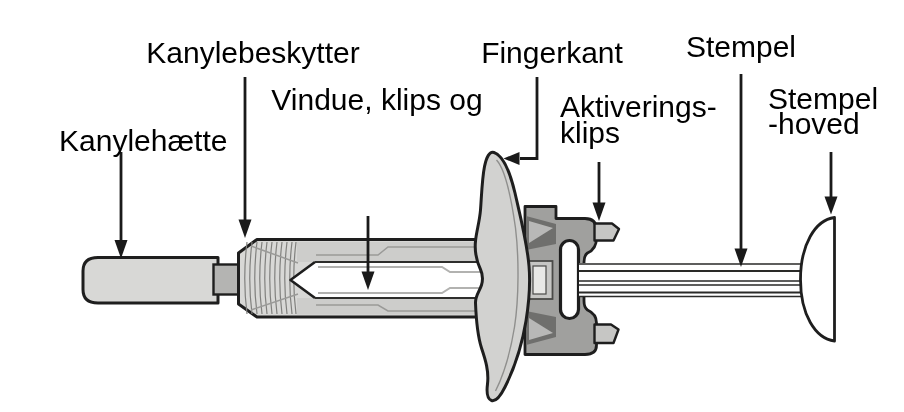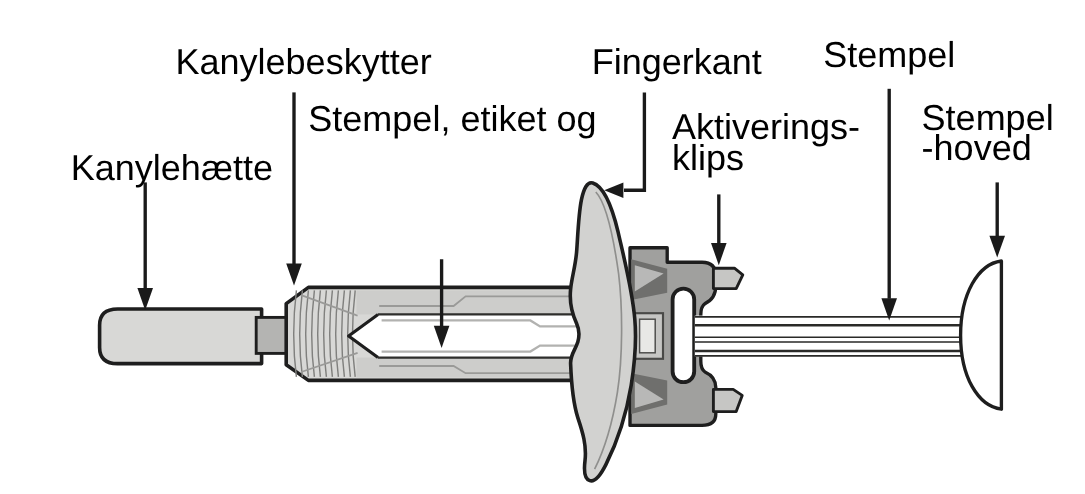--- a/index.html
+++ b/index.html
@@ -148,24 +148,24 @@
       <path class="arrow-line" d="M 831 152 L 831 197"></path>
       <polygon class="arrow-head" points="824.5,196.5 837.5,196.5 831,214.5"></polygon>
     </g>
   </svg>
 
   <div class="label left" style="left:59px;top:128px">Kanylehætte</div>
 
   <div class="label center" style="left:253px;top:40px">Kanylebeskytter</div>
 
   <div class="label center" style="left:377px;top:87px">
-    <div>Stempel, etiket og</div>
+    <div>Vindue, klips og</div>
   </div>
 
-  <div class="label center" style="left:564px;top:40px">Fingerkant</div>
+  <div class="label center" style="left:552px;top:40px">Fingerkant</div>
 
   <div class="label left lh26" style="left:560px;top:94px">
     <div>Aktiverings-</div>
     <div>klips</div>
   </div>
 
   <div class="label center" style="left:741px;top:34px">Stempel</div>
 
   <div class="label left" style="left:768px;top:86px">
     <div>Stempel</div>

